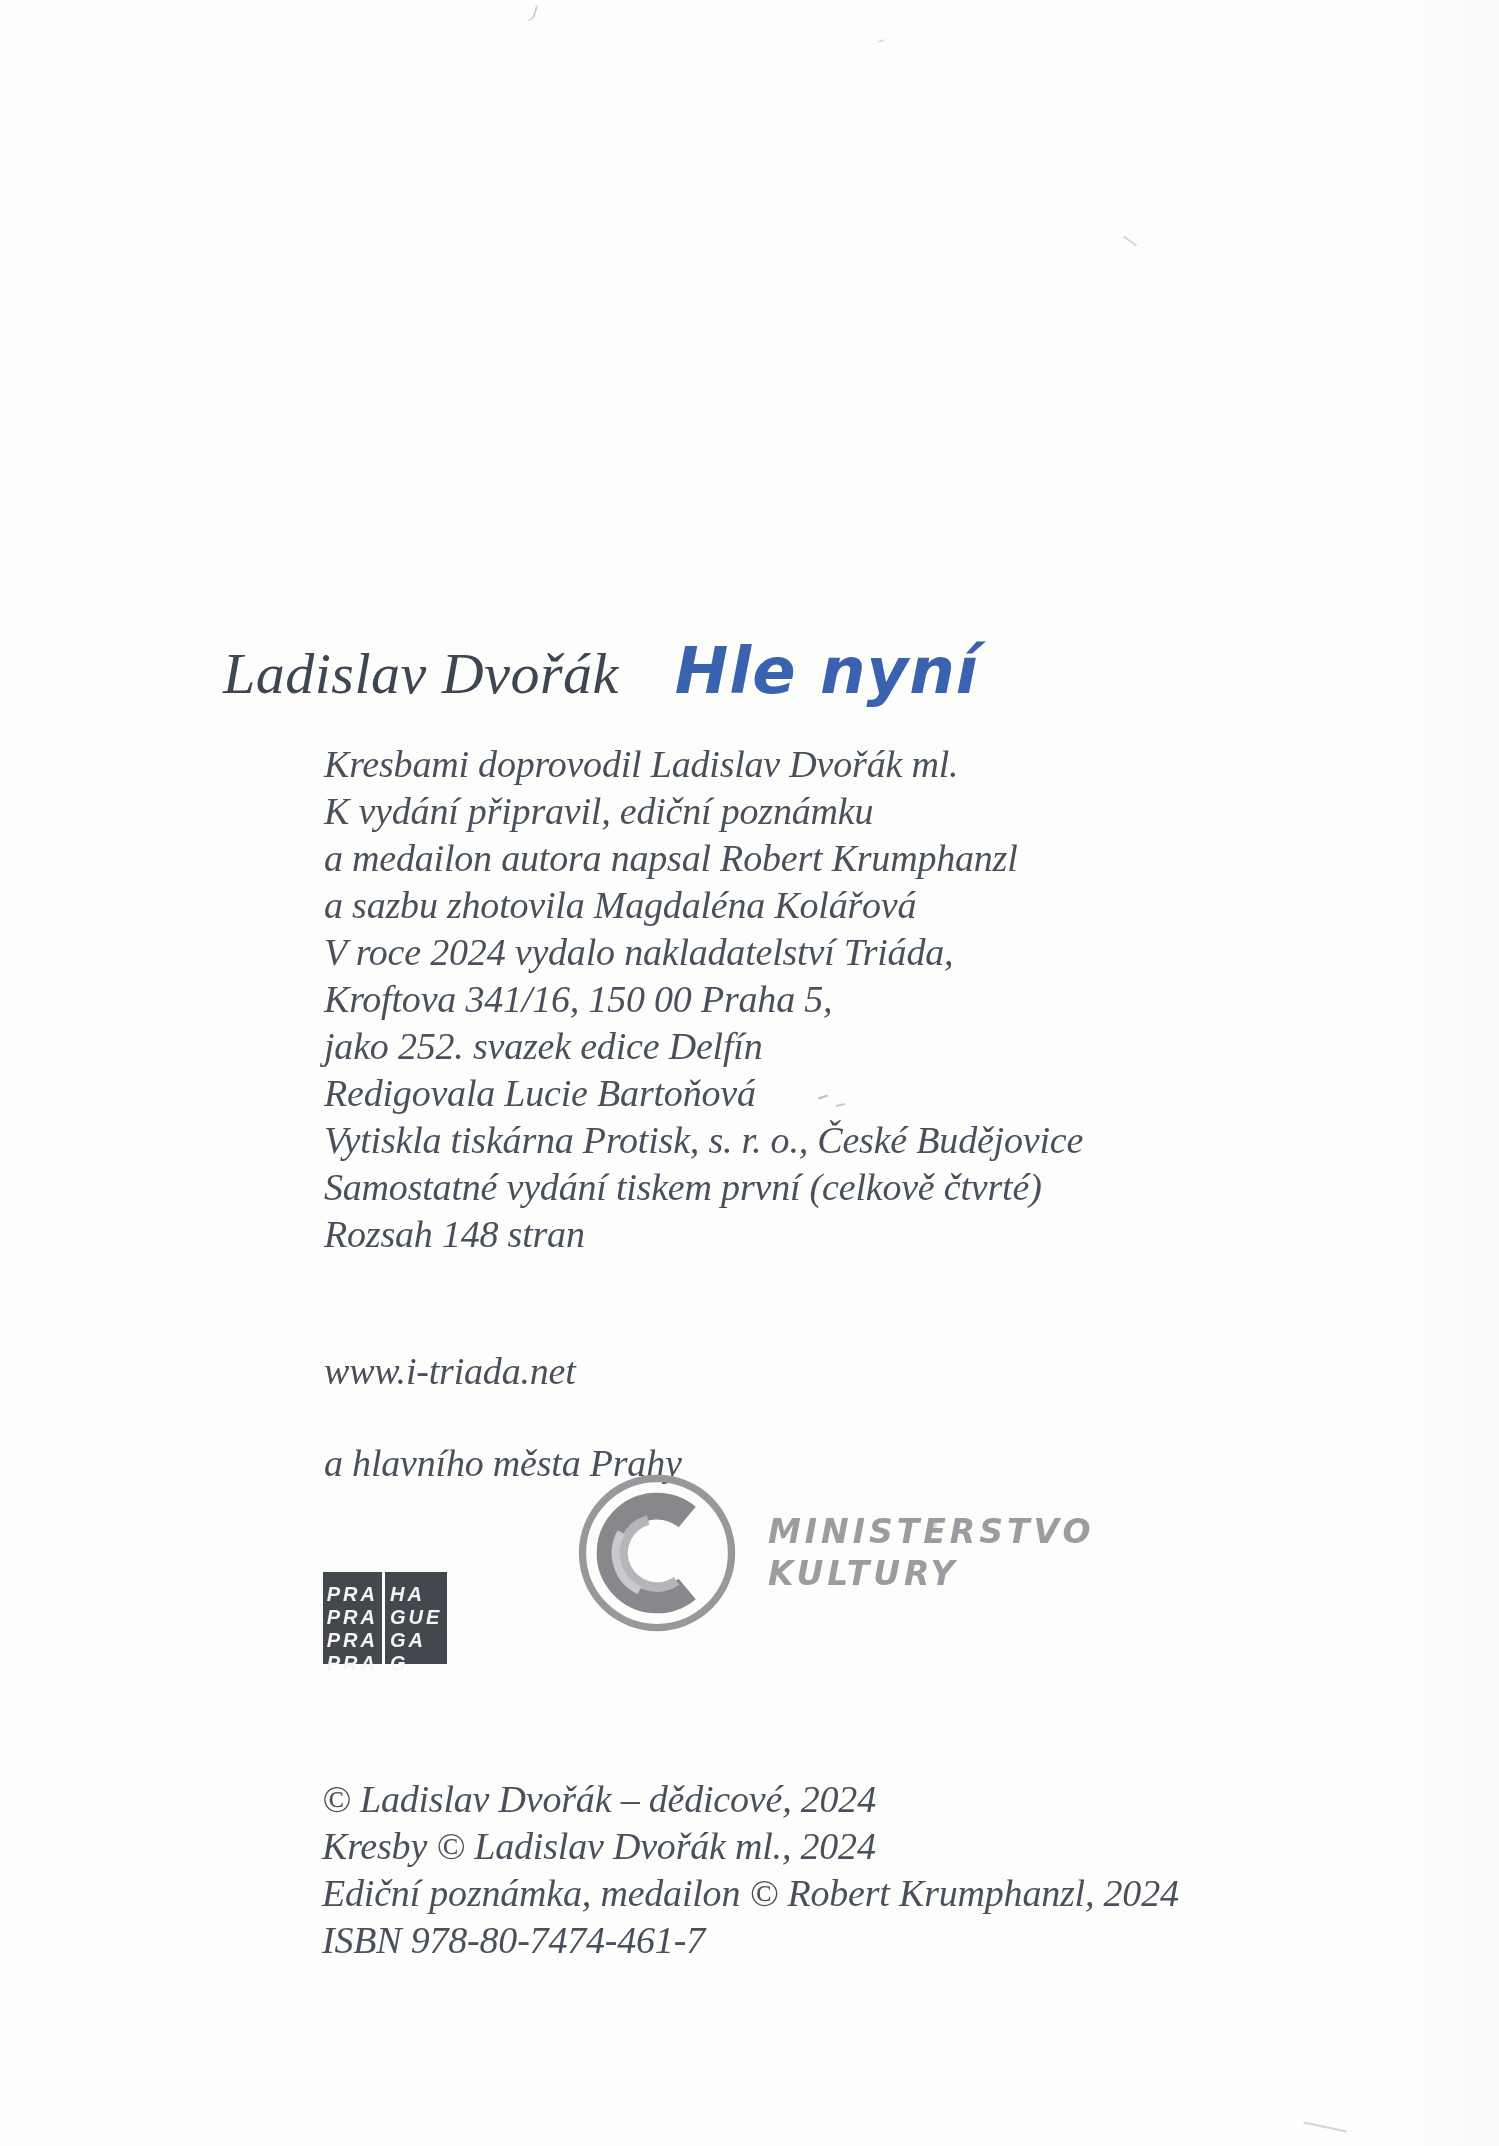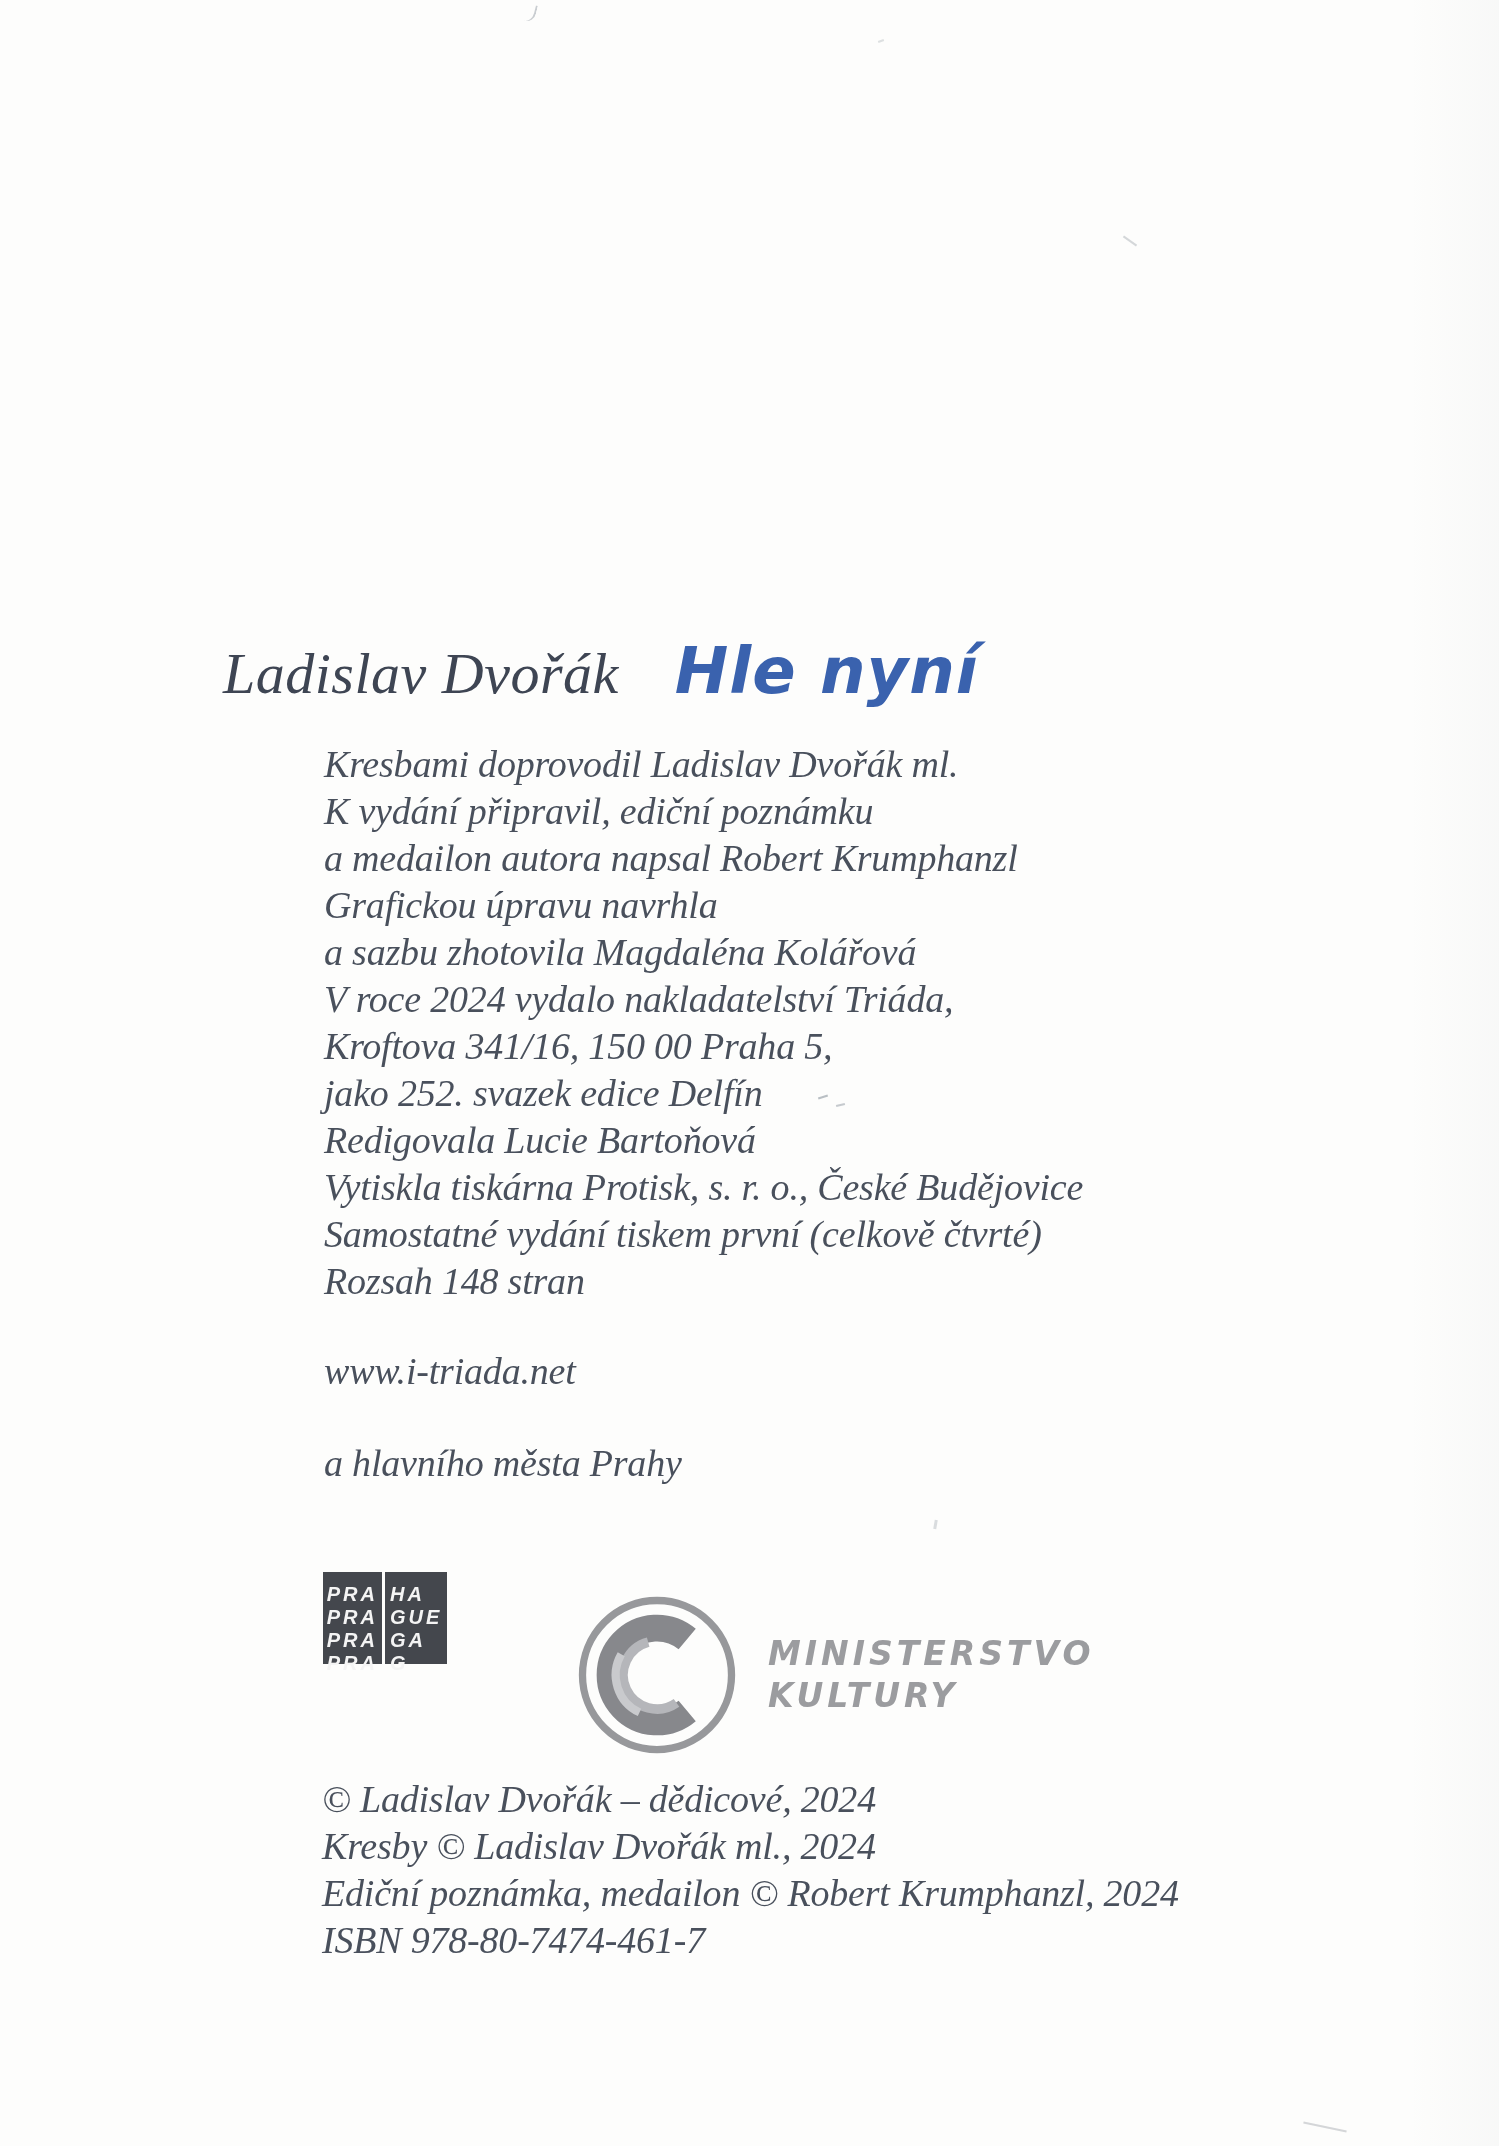--- a/index.html
+++ b/index.html
@@ -54,21 +54,21 @@
   .praha-row{
     display:flex;align-items:center;height:24px;
     font-family:"Liberation Sans","DejaVu Sans",sans-serif;
     font-weight:bold;font-size:20px;letter-spacing:3px;color:#f4f4f4;
   }
   .praha-left{width:59px;text-align:right;padding-right:4px;box-sizing:border-box;}
   .praha-right{padding-left:8px;letter-spacing:3px;}
 
   
   .ministry-logo{
-    position:absolute;left:576px;top:1594px;
+    position:absolute;left:576px;top:1472px;
     display:flex;align-items:center;
   }
   .ministry-text{
     font-family:"DejaVu Sans","Liberation Sans",sans-serif;
     font-weight:bold;font-size:33px;line-height:42px;
     letter-spacing:4px;color:#9b9c9f;margin-left:30px;white-space:nowrap;
   }
 
   
   .artifact{position:absolute;pointer-events:none;}
@@ -87,21 +87,20 @@
 
   <div class="title-row">
     <span class="author">Ladislav Dvořák</span>
     <span class="book-title">Hle nyní</span>
   </div>
 
   <div class="colophon textblock">
     <div>Kresbami doprovodil Ladislav Dvořák ml.</div>
     <div>K vydání připravil, ediční poznámku</div>
     <div>a medailon autora napsal Robert Krumphanzl</div>
-    <div>Grafickou úpravu navrhla</div>
     <div>a sazbu zhotovila Magdaléna Kolářová</div>
     <div>V roce 2024 vydalo nakladatelství Triáda,</div>
     <div>Kroftova 341/16, 150 00 Praha 5,</div>
     <div>jako 252. svazek edice Delfín</div>
     <div>Redigovala Lucie Bartoňová</div>
     <div>Vytiskla tiskárna Protisk, s. r. o., České Budějovice</div>
     <div>Samostatné vydání tiskem první (celkově čtvrté)</div>
     <div>Rozsah 148 stran</div>
   </div>
 

